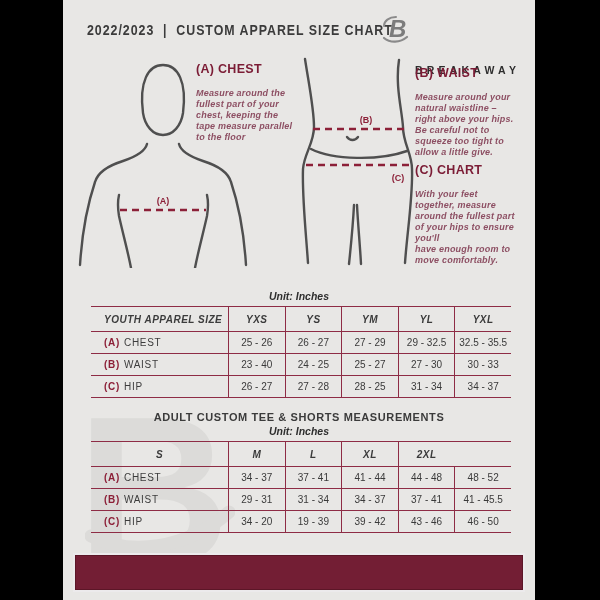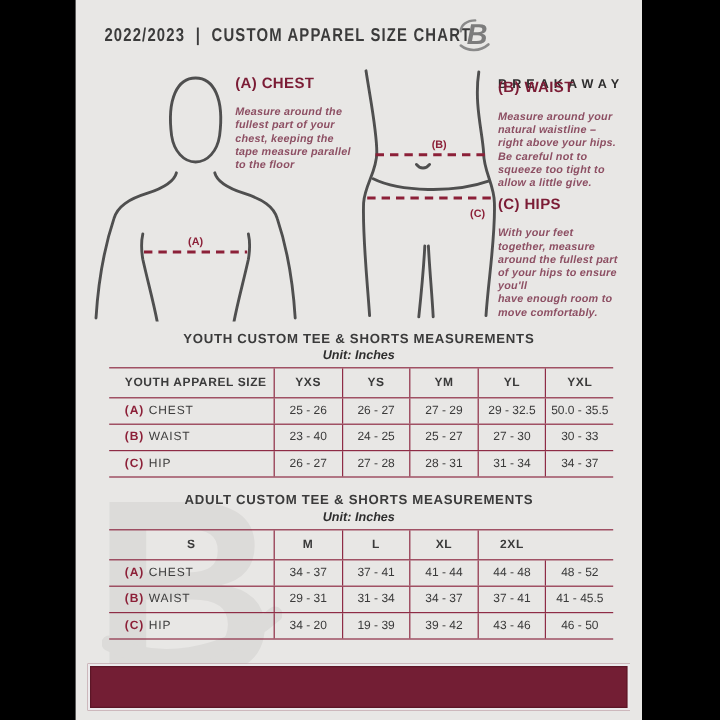--- a/index.html
+++ b/index.html
@@ -46,21 +46,21 @@
     color:var(--ink);letter-spacing:.6px;z-index:1;}
   .sec-unit{position:absolute;left:0;width:472px;text-align:center;font-size:10.5px;font-style:italic;
     font-weight:bold;color:#2e2e2e;z-index:1;}
   .youth-title{top:277px;} .youth-unit{top:290px;}
   .adult-title{top:411px;} .adult-unit{top:425px;}
 
   
   .size-table{position:absolute;left:28px;width:420px;border-top:1.5px solid var(--line);z-index:1;}
   .youth-table{top:306px;} .adult-table{top:441px;}
   .tr{display:grid;grid-template-columns:137px repeat(5,1fr);height:22px;border-bottom:1.5px solid var(--line);}
-  .tr.head{height:25px;}
+  .tr.head{height:25px;font-style:italic;}
   .td{display:flex;align-items:center;justify-content:center;font-size:10px;color:#3a3a3a;}
   .td:nth-child(n+2){border-left:1.5px solid var(--line);}
   .td.label{justify-content:flex-start;padding-left:13px;letter-spacing:.7px;color:#3c3c3c;}
   .tr.head .td{font-weight:bold;letter-spacing:.5px;}
   .key{color:#8c2038;font-weight:bold;margin-right:4px;}
 
   
   .footer-bar{position:absolute;left:10px;top:553px;width:452px;height:39px;background:var(--maroon);
     border:2px solid #eceaec;box-shadow:inset 0 0 0 1px #5c1627;z-index:2;}
 
@@ -122,71 +122,70 @@
   <div class="instr instr-b">
     <h3>(B) WAIST</h3>
     <p>Measure around your
 natural waistline –
 right above your hips.
 Be careful not to
 squeeze too tight to
 allow a little give.</p>
   </div>
   <div class="instr instr-c">
-    <h3>(C) HIPS</h3>
+    <h3>(C) CHART</h3>
     <p>With your feet
 together, measure
 around the fullest part
 of your hips to ensure
 you'll
 have enough room to
 move comfortably.</p>
   </div>
 
-  <div class="sec-title youth-title">YOUTH CUSTOM TEE &amp; SHORTS MEASUREMENTS</div>
   <div class="sec-unit youth-unit">Unit: Inches</div>
   <div class="size-table youth-table">
     <div class="tr head">
       <div class="td label">YOUTH APPAREL SIZE</div>
       <div class="td">YXS</div>
       <div class="td">YS</div>
       <div class="td">YM</div>
       <div class="td">YL</div>
       <div class="td">YXL</div>
     </div>
     <div class="tr">
       <div class="td label">
           <span class="key">(A)</span>
           <span>CHEST</span>
         </div>
       <div class="td">25 - 26</div>
       <div class="td">26 - 27</div>
       <div class="td">27 - 29</div>
       <div class="td">29 - 32.5</div>
-      <div class="td">50.0 - 35.5</div>
+      <div class="td">32.5 - 35.5</div>
     </div>
     <div class="tr">
       <div class="td label">
           <span class="key">(B)</span>
           <span>WAIST</span>
         </div>
       <div class="td">23 - 40</div>
       <div class="td">24 - 25</div>
       <div class="td">25 - 27</div>
       <div class="td">27 - 30</div>
       <div class="td">30 - 33</div>
     </div>
     <div class="tr">
       <div class="td label">
           <span class="key">(C)</span>
           <span>HIP</span>
         </div>
       <div class="td">26 - 27</div>
       <div class="td">27 - 28</div>
-      <div class="td">28 - 31</div>
+      <div class="td">28 - 25</div>
       <div class="td">31 - 34</div>
       <div class="td">34 - 37</div>
     </div>
   </div>
 
   <div class="sec-title adult-title">ADULT CUSTOM TEE &amp; SHORTS MEASUREMENTS</div>
   <div class="sec-unit adult-unit">Unit: Inches</div>
   <div class="size-table adult-table">
     <div class="tr head">
       <div class="td">S</div>

